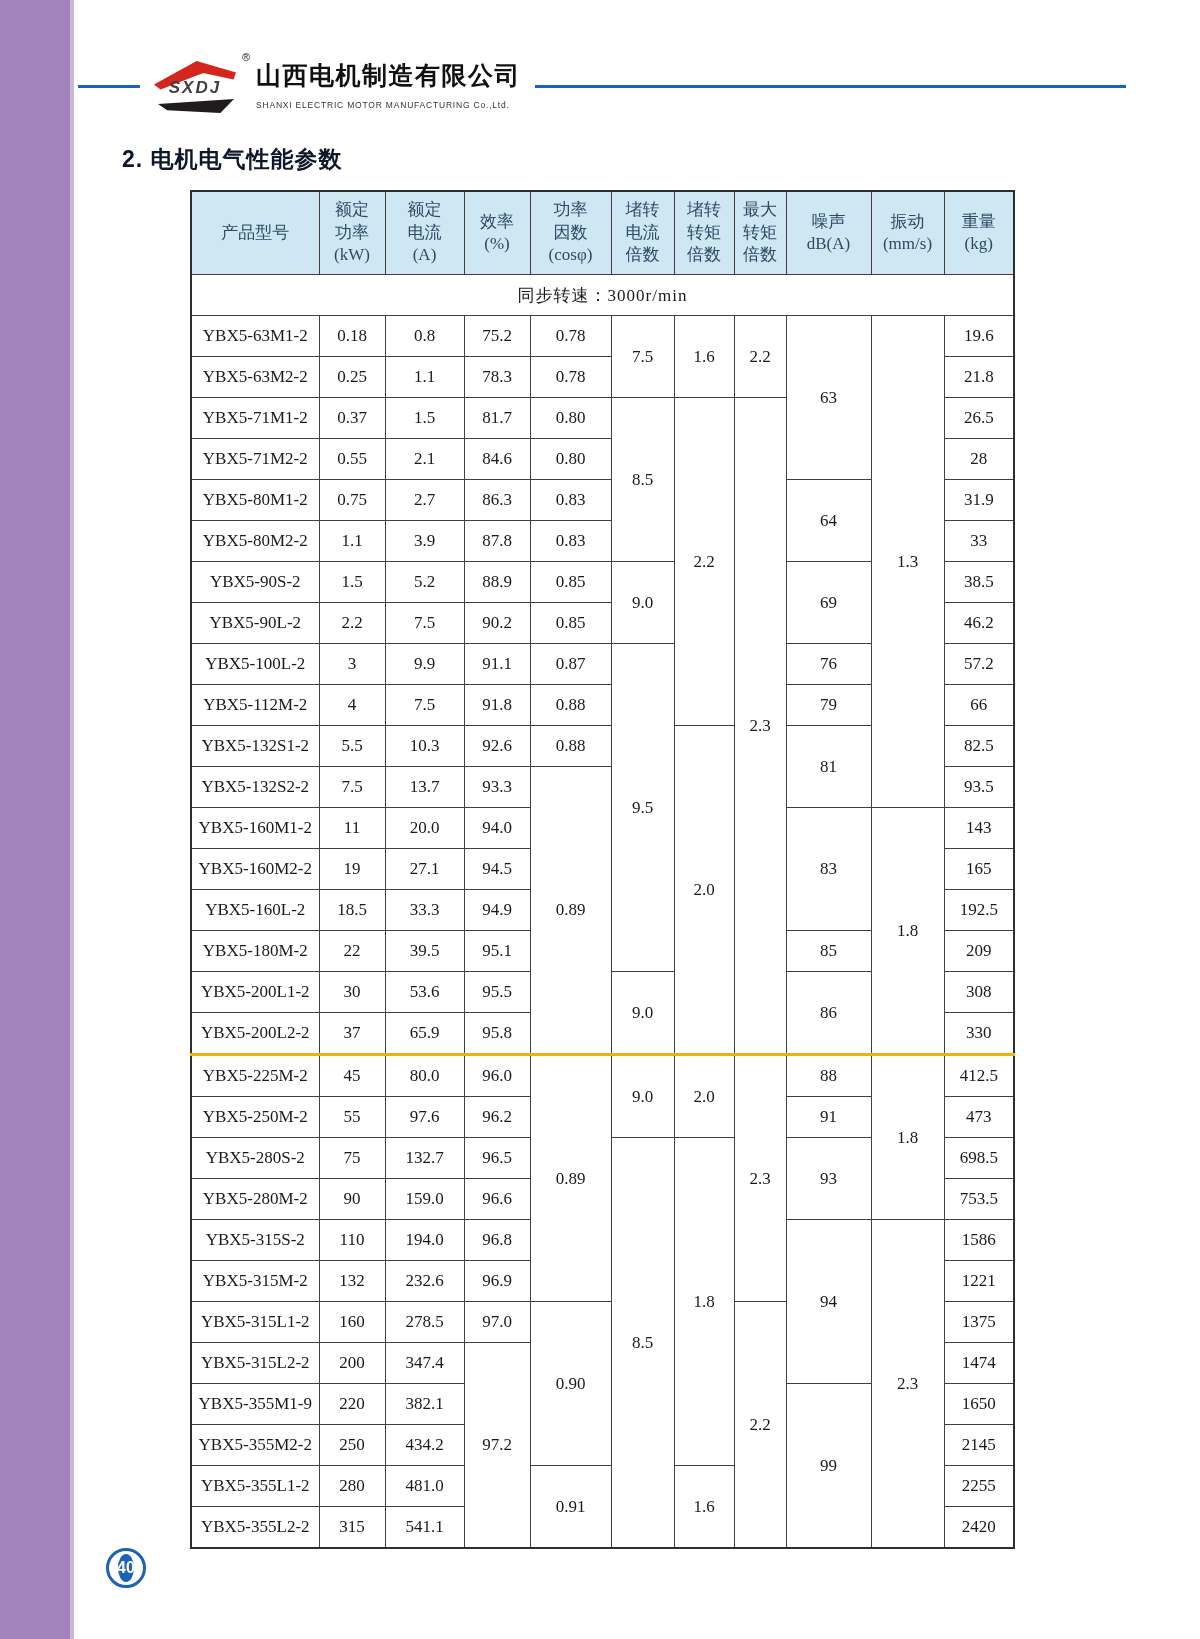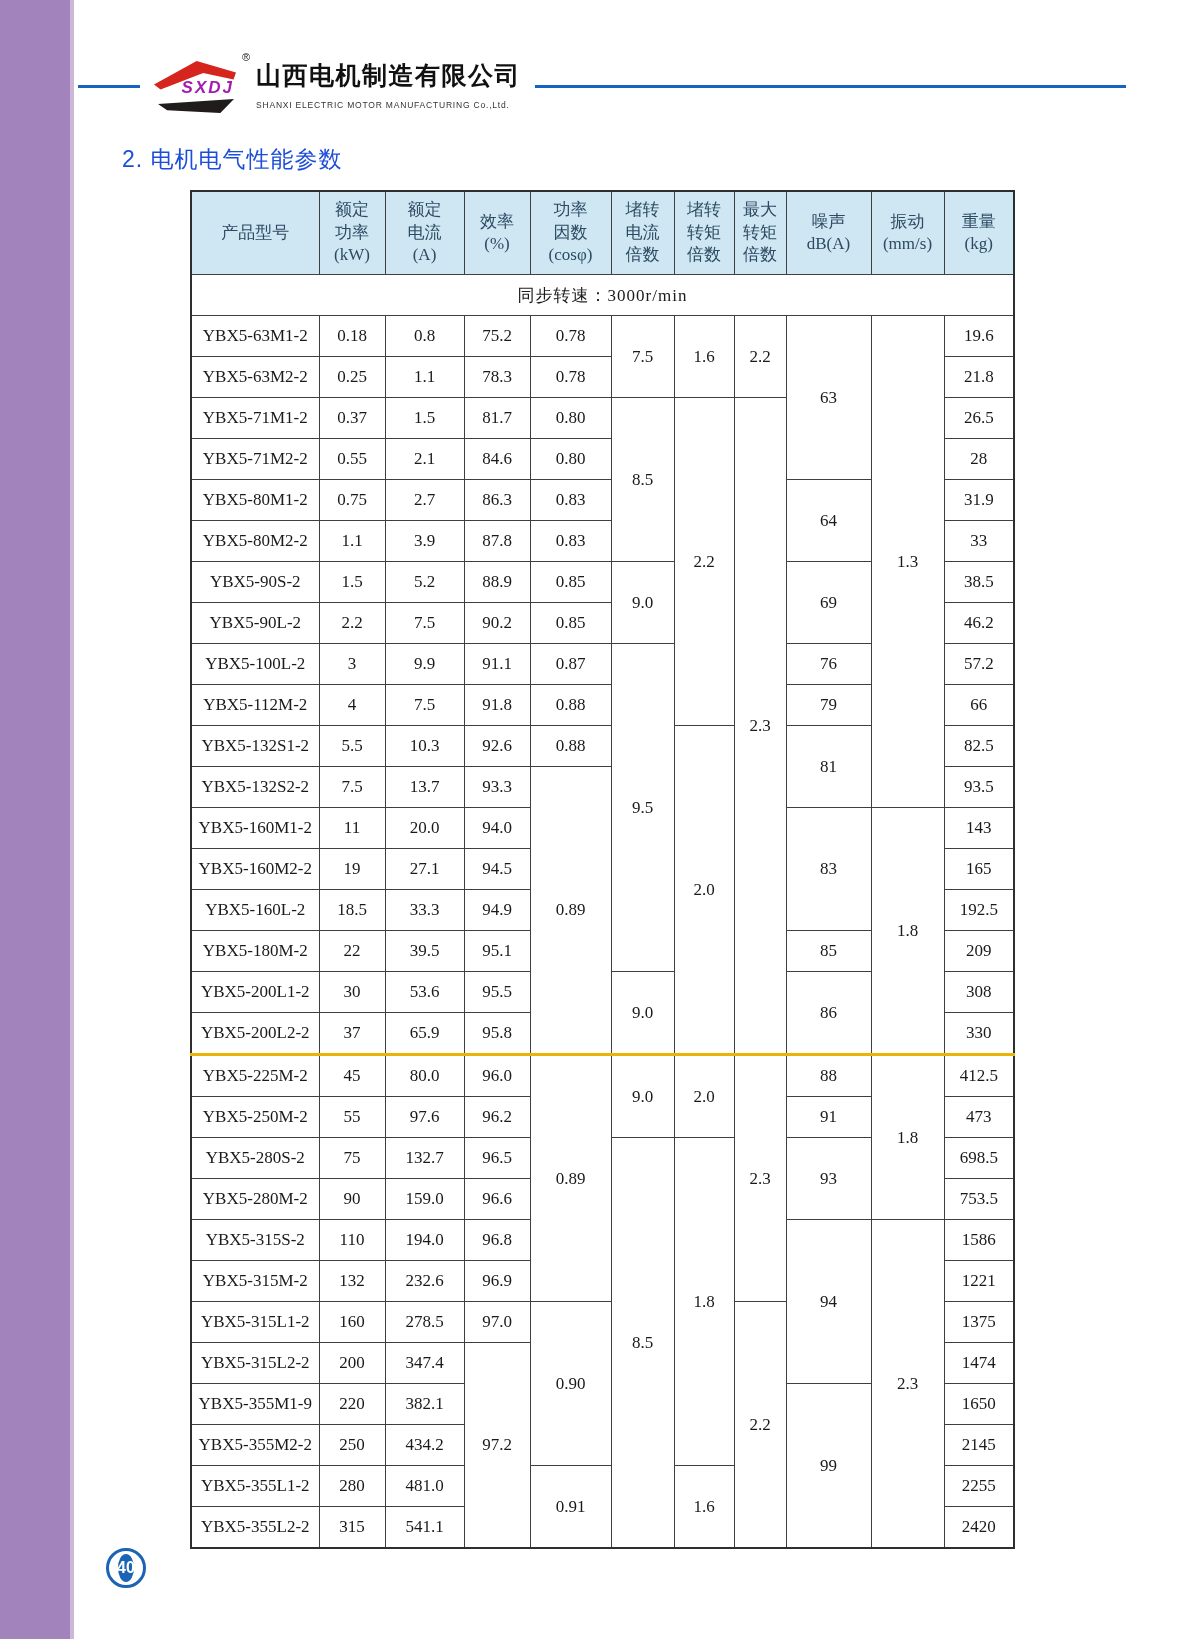--- a/index.html
+++ b/index.html
@@ -30,43 +30,43 @@
   .logo-wrap{
     position:relative;flex:none;width:94px;height:62px;margin:0 4px 0 8px;
   }
   .logo-roof{
     position:absolute;left:6px;top:6px;width:82px;height:30px;
     background:#d6251d;
     clip-path:polygon(0% 78%,52% 0%,100% 38%,97% 62%,60% 40%,8% 95%);
   }
   .logo-text{
     position:absolute;left:8px;top:23px;width:78px;
-    color:#a21caf;font-weight:bold;font-style:italic;
-    font-size:17px;letter-spacing:2px;text-align:right;
+    color:#404040;font-weight:bold;font-style:italic;
+    font-size:17px;letter-spacing:2px;text-align:center;
   }
   .logo-swoosh{
     position:absolute;left:10px;top:44px;width:76px;height:14px;
     background:#1f1c1b;
     clip-path:polygon(0% 35%,100% 0%,82% 100%,12% 80%);
   }
   .reg-mark{
     position:absolute;right:-8px;top:-4px;font-size:11px;color:#222;
   }
   .company{flex:none;margin:0 14px 0 10px;}
   .company-cn{
     font-size:25px;font-weight:bold;color:#111;letter-spacing:1.5px;
     line-height:1.05;
   }
   .company-en{
     font-size:8.5px;color:#333;letter-spacing:0.8px;margin-top:12px;
   }
   
   .section-title{
     position:absolute;left:122px;top:144px;
-    font-size:23px;font-weight:normal;color:#1d4ed8;letter-spacing:1px;
+    font-size:23px;font-weight:bold;color:#0f172a;letter-spacing:1px;
   }
   
   .spec-table-wrap{position:absolute;left:190px;top:190px;}
   table.spec{
     border-collapse:collapse;table-layout:fixed;width:823px;
     font-family:"Liberation Serif","DejaVu Serif",serif;
     color:#1a1a1a;
   }
   table.spec{border:2px solid #2e2e2e;}
   table.spec th, table.spec td{

